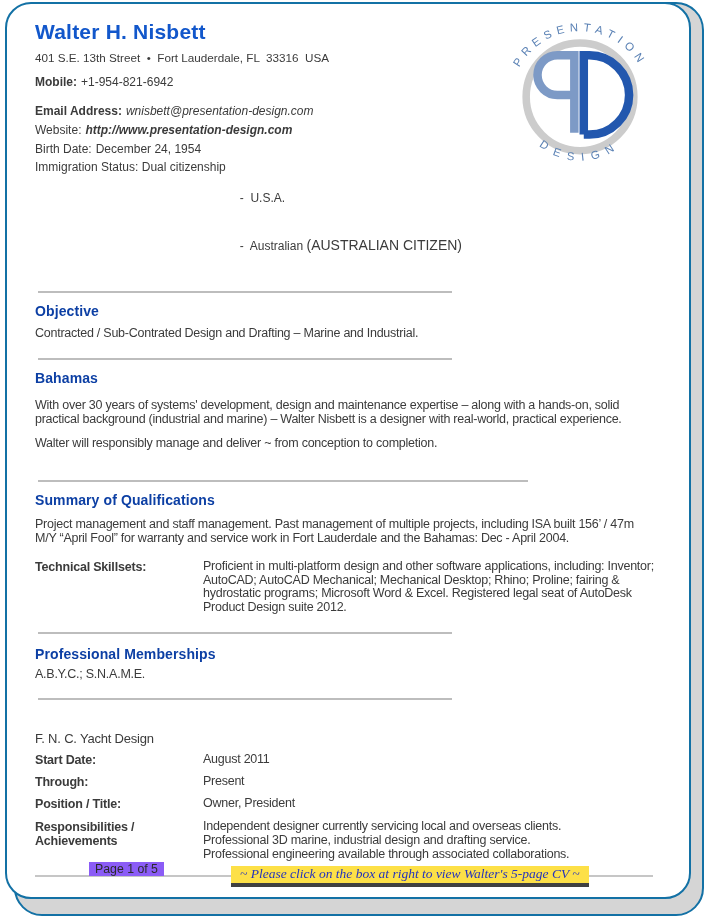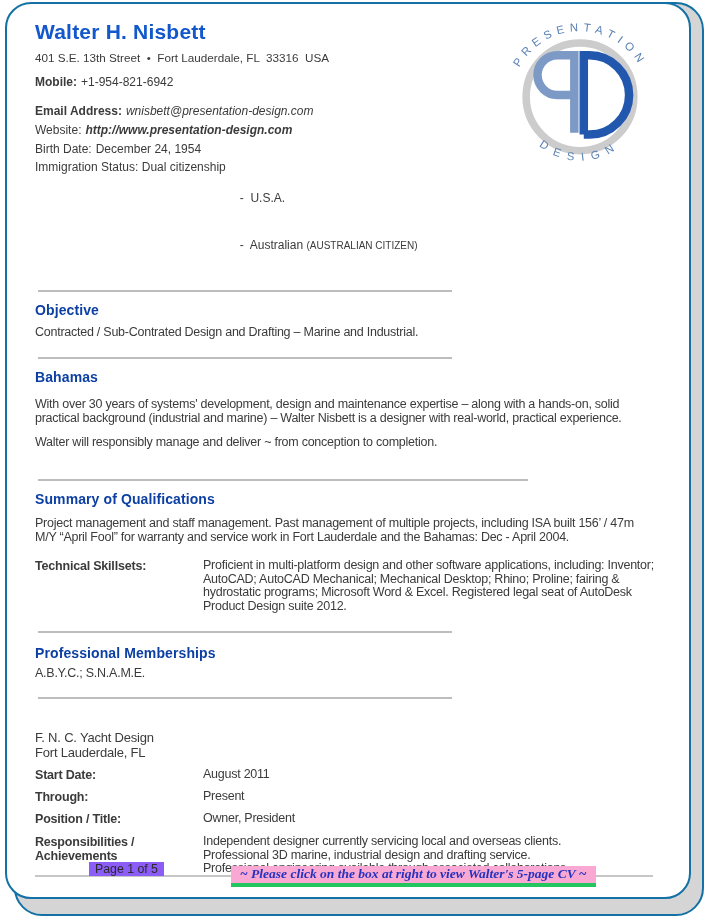--- a/index.html
+++ b/index.html
@@ -31,21 +31,21 @@
   .address { font-size: 11.7px; margin-top: 7px; white-space: pre-wrap; color: #3b3b3b; }
   .hline { font-size: 12px; margin-top: 5px; }
   .hline .b { font-weight: bold; }
   .hline .v { margin-left: 4px; }
   .mt10 { margin-top: 11px; }
   .mt14 { margin-top: 15px; }
   .em { font-style: italic; }
   .bi { font-style: italic; font-weight: bold; }
   .imm-row { display: flex; font-size: 12px; margin-top: 4px; }
   .imm-right { margin-left: 14px; line-height: 15.5px; white-space: pre-wrap; }
-  .imm-note { font-size: 10px; }
+  .imm-note { font-size: 14px; }
 
   
   .logo { position: absolute; top: 4px; right: 24px; width: 170px; height: 172px; }
   .logo svg { width: 100%; height: 100%; }
   .logo text { font-family: "Liberation Sans", sans-serif; }
 
   
   .rule { height: 2px; background: #bdbdbd; width: 414px; margin-left: 3px; }
   .rule.wide { width: 490px; }
   .sec-h { font-size: 14px; font-weight: bold; color: #0c3fa4; letter-spacing: 0.1px; }
@@ -58,24 +58,24 @@
   .qvalue { flex: 1; letter-spacing: -0.25px; line-height: 13.8px; white-space: pre-line; }
 
   .company { font-size: 13px; line-height: 15.5px; letter-spacing: -0.2px; }
 
   
   .footer { position: absolute; left: 26px; right: 30px; bottom: 13px; height: 26px; }
   .footer-rule { position: absolute; left: 2px; right: 6px; bottom: 7px; height: 2px; background: #c6c6c6; }
   .page-num { position: absolute; left: 56px; bottom: 8px; font-size: 12.3px; color: #2b2b2b; background: #8b5cf6; padding: 0 6px; }
   .footer-note {
     position: absolute; left: 198px; bottom: -3px;
-    background: #f9a8d4; padding: 0 9px 1px;
-    border-bottom: 4px solid #22c55e;
+    background: #fde047; padding: 0 9px 1px;
+    border-bottom: 4px solid #404040;
     font-family: "Liberation Serif", serif;
-    font-style: italic; font-weight: bold;
+    font-style: italic; font-weight: normal;
     font-size: 13.5px; color: #2433bd;
     white-space: nowrap; cursor: pointer;
   }
 </style>
 </head>
 <body>
 
 <div class="back-card"></div>
 
 <div class="page">
@@ -145,21 +145,20 @@
     </div>
 
     <div class="rule" style="margin-top:17px"></div>
     <div class="sec-h" style="margin-top:12px">Professional Memberships</div>
     <div class="body-t" style="margin-top:6px">A.B.Y.C.; S.N.A.M.E.</div>
 
     <div class="rule" style="margin-top:16px"></div>
 
     <div class="company" style="margin-top:31px">
       <div>F. N. C. Yacht Design</div>
-      <div>Fort Lauderdale, FL</div>
     </div>
 
     <div class="qrow" style="margin-top:7px">
       <div class="qlabel">Start Date:</div>
       <div class="qvalue">August 2011</div>
     </div>
     <div class="qrow" style="margin-top:8px">
       <div class="qlabel">Through:</div>
       <div class="qvalue">Present</div>
     </div>

